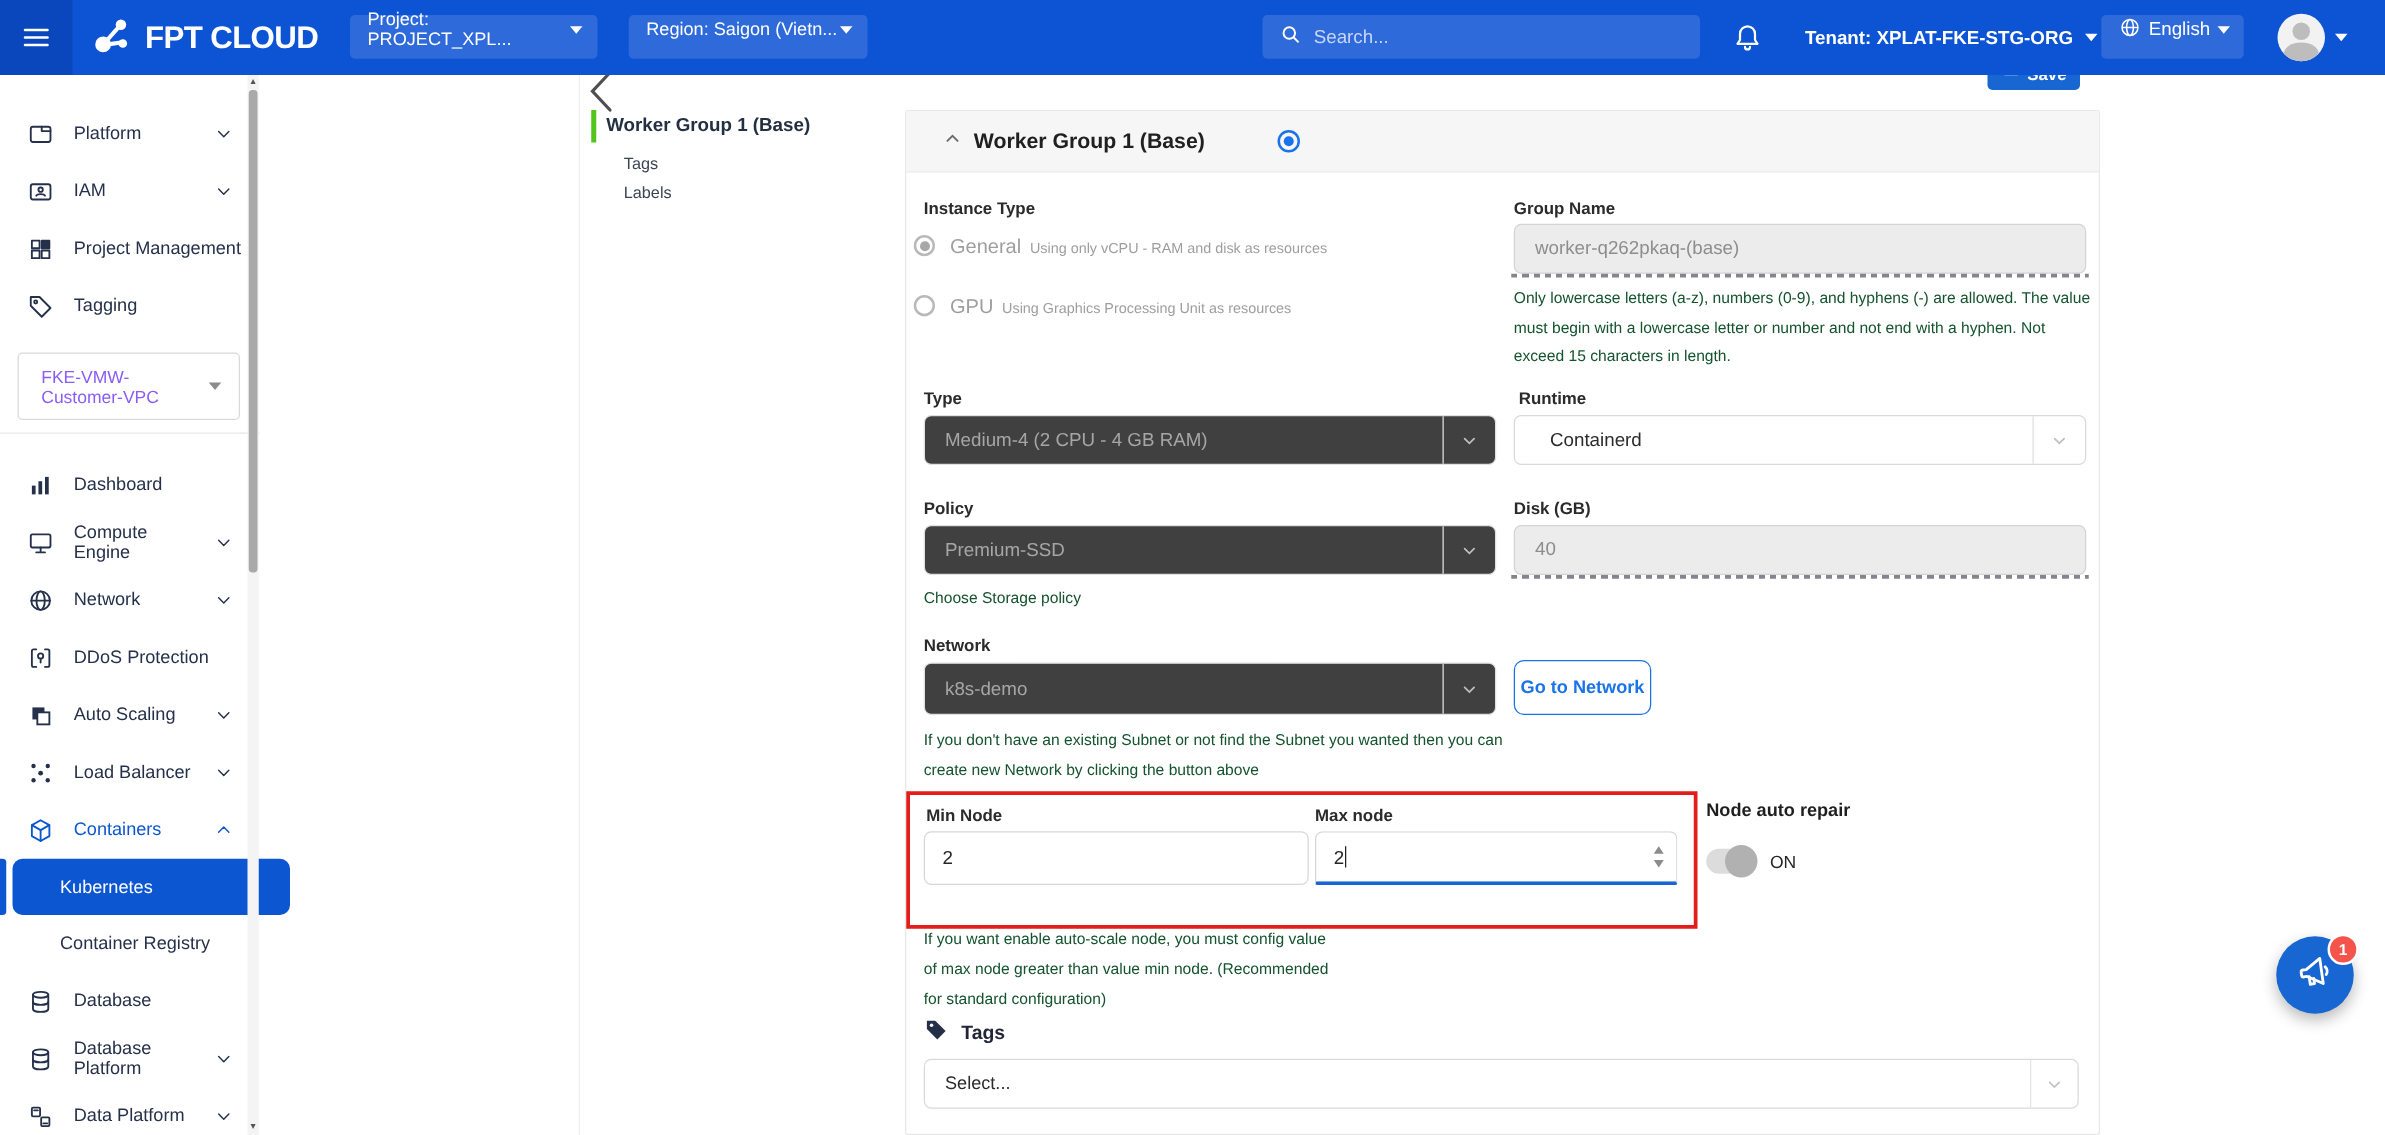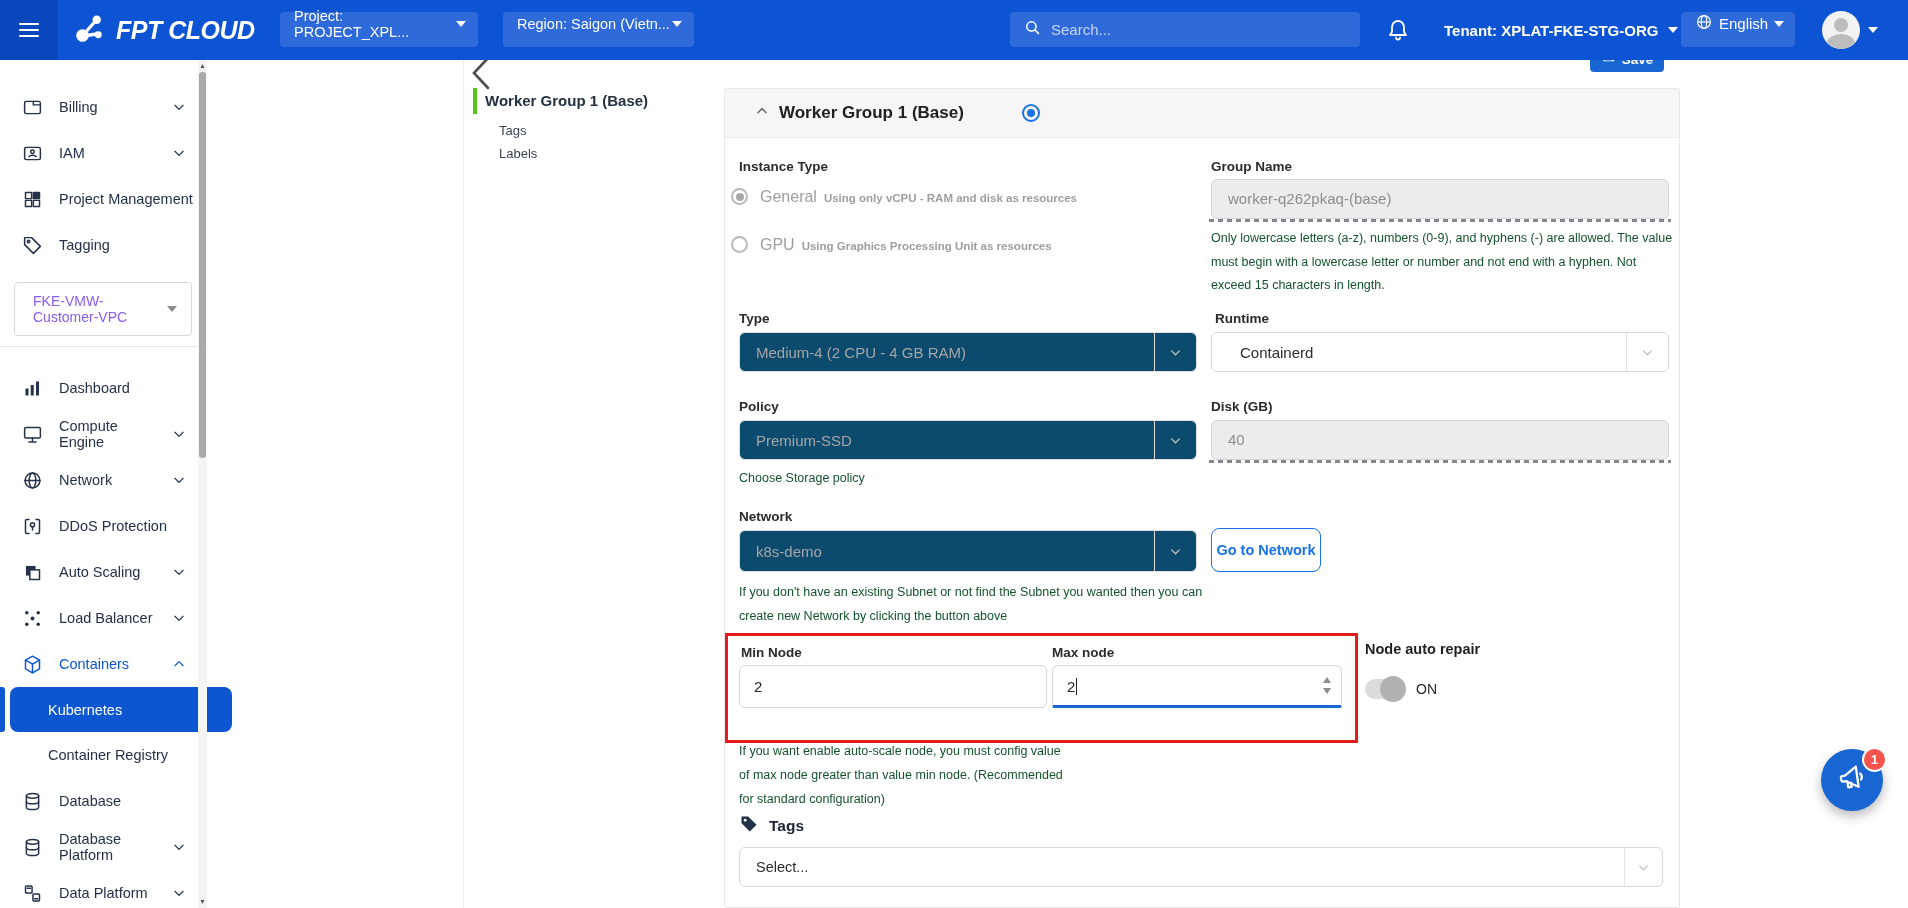--- a/index.html
+++ b/index.html
@@ -8,21 +8,21 @@
     position:relative; width:1908px; height:908px; overflow:hidden;
     background:#ffffff; font-family:"Liberation Sans", sans-serif;
     -webkit-font-smoothing:antialiased;
   }
   
   .navbar { position:absolute; left:0; top:0; width:1908px; height:60px; background:#0c54d3; z-index:10; }
   .hamburger { position:absolute; left:0; top:0; width:58px; height:60px; background:#0a47bd; cursor:pointer; }
   .hamburger span { position:absolute; left:19px; width:20px; height:2.4px; background:#fff; border-radius:2px; }
   .hamburger span:nth-child(1){ top:23px; } .hamburger span:nth-child(2){ top:29px; } .hamburger span:nth-child(3){ top:35px; }
   .logo { position:absolute; left:72px; top:0; height:60px; display:flex; align-items:center; gap:8px; }
-  .logo-text { color:#fff; font-size:25px; font-weight:bold; letter-spacing:-0.5px;font-style:italic; }
+  .logo-text { color:#fff; font-size:25px; font-weight:bold; letter-spacing:-0.5px; }
   .nav-pill { position:absolute; top:12px; height:35px; background:#2e6ada; border-radius:4px; display:flex; align-items:center; padding:0 12px 12px 14px; color:#fff; font-size:14.5px; cursor:pointer; }
   .pill-project { left:280px; width:198px; }
   .pill-region { left:503px; width:191px; }
   .pill-lang { left:1681px; width:114px; gap:6px; font-size:15px; }
   .caret-w { width:0; height:0; border-left:5px solid transparent; border-right:5px solid transparent; border-top:6px solid #fff; margin-left:auto; }
   .caret-w2 { width:0; height:0; border-left:5px solid transparent; border-right:5px solid transparent; border-top:6px solid #fff; }
   .searchbox { position:absolute; left:1010px; top:12px; width:350px; height:35px; background:#2e6ada; border-radius:4px; display:flex; align-items:center; padding:0 14px; gap:10px; }
   .searchbox .ph { color:#c9d6f6; font-size:15px; }
   .bell { position:absolute; left:1386px; top:18px; width:24px; height:24px; cursor:pointer; }
   .tenant { position:absolute; left:1444px; top:0; height:60px; display:flex; align-items:center; gap:10px; color:#fff; font-size:15px; font-weight:bold; cursor:pointer; }
@@ -62,28 +62,28 @@
   .card { position:absolute; left:724px; top:88px; width:956px; height:820px; background:#fff; border:1px solid #e8e8e8; border-radius:2px; }
   .card-header { position:absolute; left:0; top:0; width:954px; height:49px; background:#f6f6f7; border-bottom:1px solid #ececec; display:flex; align-items:center; padding-left:30px; }
   .card-title { font-size:17px; font-weight:bold; color:#202020; margin-left:10px; }
   .radio-blue { width:18px; height:18px; border:2px solid #1a73e8; border-radius:50%; margin-left:58px; position:relative; }
   .radio-blue::after { content:""; position:absolute; left:3px; top:3px; width:8px; height:8px; border-radius:50%; background:#1a73e8; }
   .flabel { position:absolute; font-size:13.5px; font-weight:bold; color:#2b2b2b; }
   .radio-row { position:absolute; left:6px; display:flex; align-items:baseline; cursor:pointer; }
   .radio-gray { width:17px; height:17px; border:2px solid #b9b9b9; border-radius:50%; position:relative; top:3px; flex:0 0 17px; }
   .radio-gray.checked::after { content:""; position:absolute; left:2.5px; top:2.5px; width:8px; height:8px; border-radius:50%; background:#a8a8a8; }
   .radio-name { font-size:16px; color:#9e9e9e; margin-left:12px; }
-  .radio-desc { font-size:11.5px; color:#9e9e9e; margin-left:7px;font-weight:bold; }
+  .radio-desc { font-size:11.5px; color:#9e9e9e; margin-left:7px; }
   .input-dis { position:absolute; height:40px; background:#ececec; border:1px solid #d4d4d4; border-radius:6px; line-height:38px; padding-left:16px; font-size:15px; color:#8d8d8d; }
   .dash-strip { position:absolute; height:3px; background:repeating-linear-gradient(90deg,#85858f 0 5px,transparent 5px 9px); }
   .helper { position:absolute; font-size:12.5px; color:#14532d; line-height:23.5px; }
   .select { position:absolute; height:40px; border-radius:6px; display:flex; align-items:center; cursor:pointer; }
   .select .val { padding-left:16px; font-size:15px; flex:1; }
   .select .chevzone { width:42px; align-self:stretch; border-left:1px solid #e0e0e0; display:flex; align-items:center; justify-content:center; }
-  .select.dis { background:#0c4a6e; border:1px solid #e0e0e0; }
+  .select.dis { background:#404040; border:1px solid #e0e0e0; }
   .select.dis .val { color:#a6a6a6; }
   .select.en { background:#fff; border:1px solid #d9d9d9; }
   .select.en .val { color:#2b2b2b; }
   .gtn-btn { position:absolute; left:486px; top:439px; width:110px; height:44px; background:#fff; border:1.5px solid #1a73e8; border-radius:8px; color:#1a73e8; font-size:14.5px; font-weight:600; display:flex; align-items:center; justify-content:center; cursor:pointer; font-family:"Liberation Sans",sans-serif; }
   .red-box { position:absolute; left:0; top:544px; width:633px; height:110px; border:3px solid #e51c1c; z-index:3; pointer-events:none; }
   .node-input { position:absolute; top:576px; height:43px; background:#fff; border:1px solid #d7d7d7; border-radius:6px; font-size:15px; color:#262626; line-height:41px; padding-left:14px; }
   .node-input.focus { border-bottom:3px solid #1766d1; border-radius:6px 6px 2px 2px; }
   .caret-line { display:inline-block; width:1px; height:17px; background:#222; vertical-align:-3px; margin-left:1px; }
   .spinner { position:absolute; right:10px; top:11px; display:flex; flex-direction:column; gap:5px; }
   .spin-up { width:0; height:0; border-left:4.5px solid transparent; border-right:4.5px solid transparent; border-bottom:6px solid #8c8c8c; }
@@ -186,21 +186,21 @@
 
   <div class="sidebar">
     <div class="side-list first" id="side-list-top">
         <div class="srow">
           <span class="sicon">
             <svg width="21" height="21" viewBox="0 0 24 24" fill="none" stroke="currentColor" stroke-width="1.7" stroke-linecap="round" stroke-linejoin="round">
               <rect x="3" y="5" width="18" height="14" rx="2"></rect>
               <path d="M13 5v4h8"></path>
             </svg>
           </span>
-          <span class="slabel">Billing</span>
+          <span class="slabel">Platform</span>
           <span class="schev">
             <svg width="14" height="14" viewBox="0 0 24 24" fill="none" stroke="currentColor" stroke-width="2" stroke-linecap="round" stroke-linejoin="round">
               <polyline points="5,9 12,16 19,9"></polyline>
             </svg>
           </span>
         </div>
         <div class="srow">
           <span class="sicon">
             <svg width="21" height="21" viewBox="0 0 24 24" fill="none" stroke="currentColor" stroke-width="1.7" stroke-linecap="round" stroke-linejoin="round">
               <rect x="3" y="5" width="18" height="14" rx="2"></rect>

